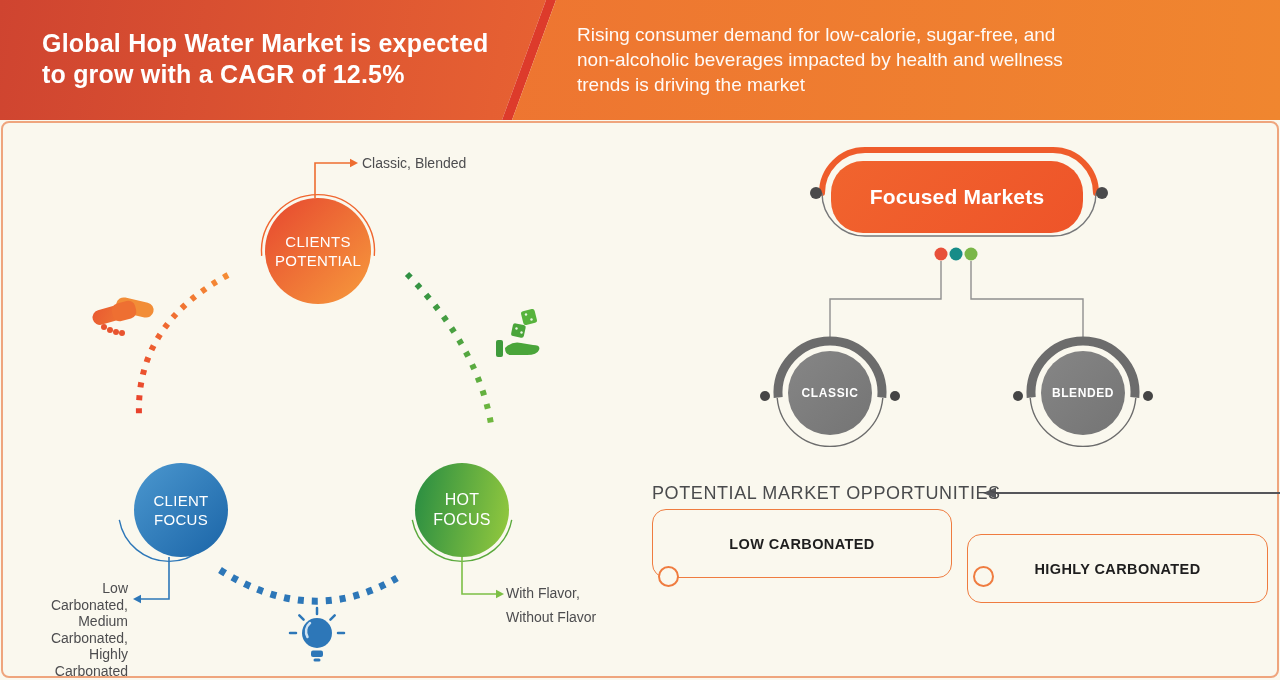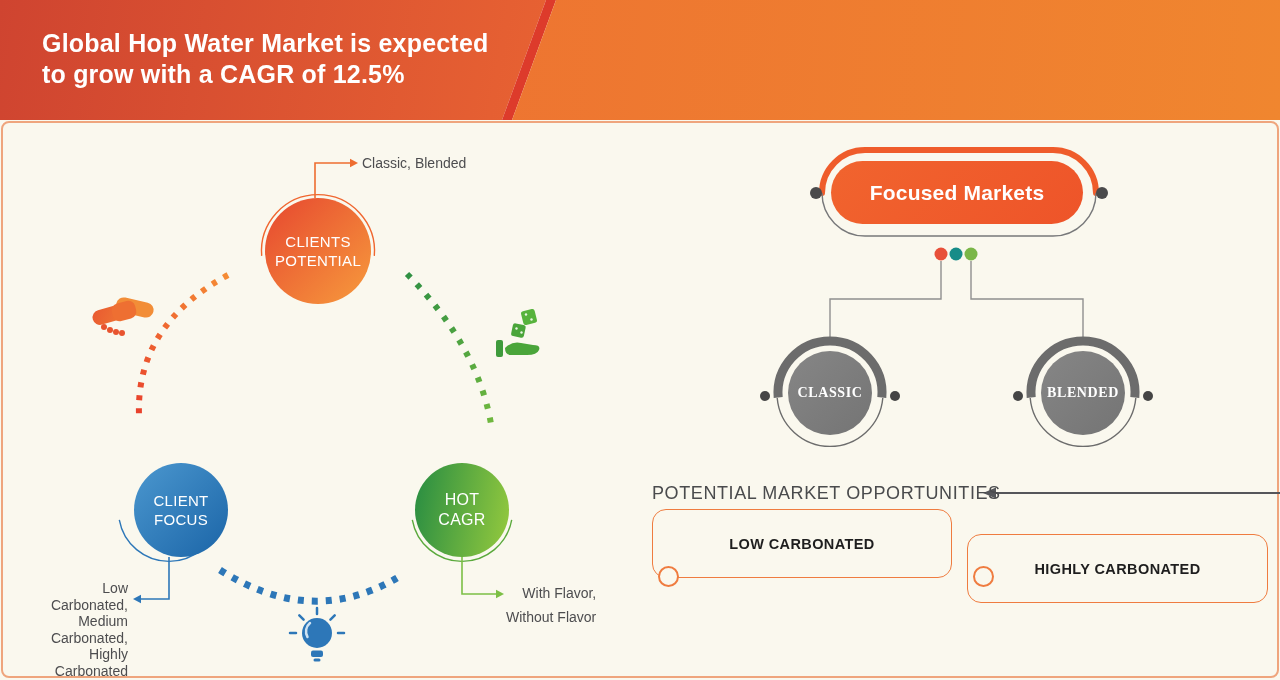--- a/index.html
+++ b/index.html
@@ -15,46 +15,49 @@
   #page-subtitle{left:577px;top:22px;color:rgba(255,255,255,.96);font-size:19px;line-height:25px;font-weight:400;white-space:pre-line;}
   
   #frame{left:1px;top:121px;width:1274px;height:553px;border:2px solid #efa57d;border-radius:8px;background:transparent;}
   
   #deco{left:0;top:0;width:1280px;height:680px;pointer-events:none;}
   
   .node{border-radius:50%;display:flex;align-items:center;justify-content:center;text-align:center;color:#fff;font-weight:500;white-space:pre-line;}
   #node-clients-potential{left:265px;top:198px;width:106px;height:106px;font-size:15px;line-height:19px;letter-spacing:.3px;background:linear-gradient(135deg,#e74b30 5%,#f6973c 95%);}
   #node-client-focus{left:134px;top:463px;width:94px;height:94px;font-size:15px;line-height:19px;letter-spacing:.3px;background:linear-gradient(135deg,#4995cd 5%,#1d67a9 95%);}
   #node-hot-bets{left:415px;top:463px;width:94px;height:94px;font-size:16px;line-height:20px;letter-spacing:.3px;background:linear-gradient(100deg,#2c8f42 5%,#90c73e 95%);}
-  .callout{color:#4d4d4f;font-size:14px;font-weight:500;white-space:pre-line;text-align:right;}
+  .callout{color:#4d4d4f;font-size:14px;font-weight:500;white-space:pre-line;}
   #callout-clients-potential{left:362px;top:155px;}
   #callout-client-focus{left:30px;top:580px;width:98px;text-align:right;line-height:16.5px;}
   #callout-hot-bets{left:506px;top:581px;line-height:24px;}
   
-  #focused-pill{left:831px;top:161px;width:252px;height:63px;border-radius:32px;background:linear-gradient(135deg,#f1642e 0%,#ee5429 100%);display:flex;align-items:center;justify-content:center;color:#fff;font-size:21px;font-weight:700;letter-spacing:.2px;}
-  .gray-node{border-radius:50%;background:linear-gradient(135deg,#868686,#747474);display:flex;align-items:center;justify-content:center;color:#fff;font-size:14px;font-weight:600;letter-spacing:.6px;font-family:Liberation Serif, serif;}
+  #focused-pill{left:831px;top:161px;width:252px;height:72px;border-radius:32px;background:linear-gradient(135deg,#f1642e 0%,#ee5429 100%);display:flex;align-items:center;justify-content:center;color:#fff;font-size:21px;font-weight:700;letter-spacing:.2px;}
+  .gray-node{border-radius:50%;background:linear-gradient(135deg,#868686,#747474);display:flex;align-items:center;justify-content:center;color:#fff;font-size:12px;font-weight:600;letter-spacing:.6px;}
   #gray-node-classic{left:788px;top:351px;width:84px;height:84px;}
   #gray-node-blended{left:1041px;top:351px;width:84px;height:84px;text-align:right;}
   #opp-heading{left:652px;top:483px;color:#4a4b4d;font-size:18px;font-weight:500;letter-spacing:.6px;}
   .opp-box{top:509px;height:69px;border:1.5px solid #ef7c40;border-radius:14px;display:flex;align-items:center;justify-content:center;color:#1e1e1e;font-size:14.5px;font-weight:700;letter-spacing:.4px;box-sizing:border-box;}
   #opp-box-low{left:652px;width:300px;}
   #opp-box-high{left:967px;width:301px;margin-top:25px;}
   .corner-circle{width:21px;height:21px;border:2.5px solid #ef7c40;border-radius:50%;background:#faf8ee;box-sizing:border-box;}
   #corner-circle-low{left:658px;top:566px;}
   #corner-circle-high{left:973px;top:566px;}
 </style>
 </head>
 <body>
 
 <div id="header" class="abs">
   <div id="hdr-left" class="layer"></div>
   <div id="hdr-stripe" class="layer"></div>
   <div id="hdr-right" class="layer"></div>
   <div id="page-title" class="abs">Global Hop Water Market is expected
 to grow with a CAGR of 12.5%</div>
+  <div id="page-subtitle" class="abs">Rising consumer demand for low-calorie, sugar-free, and
+non-alcoholic beverages impacted by health and wellness
+trends is driving the market</div>
 </div>
 
 <div id="frame" class="abs"></div>
 
 <svg id="deco" class="abs" viewBox="0 0 1280 680">
   <defs>
     <linearGradient id="gradArcOrange" gradientUnits="userSpaceOnUse" x1="228" y1="275" x2="139" y2="415">
       <stop offset="0" stop-color="#f58c35"></stop>
         <stop offset="1" stop-color="#e8402c"></stop>
     </linearGradient>
@@ -159,21 +162,21 @@
     <line x1="992" y1="493" x2="1280" y2="493" stroke="#55565a" stroke-width="2"></line>
     <polygon points="983,493 996,487.5 996,498.5" fill="#55565a"></polygon>
   </g>
 </svg>
 
 <div id="node-clients-potential" class="abs node">CLIENTS
 POTENTIAL</div>
 <div id="node-client-focus" class="abs node">CLIENT
 FOCUS</div>
 <div id="node-hot-bets" class="abs node">HOT
-CAGR</div>
+FOCUS</div>
 
 <div id="callout-clients-potential" class="abs callout">Classic, Blended</div>
 <div id="callout-client-focus" class="abs callout">Low
 Carbonated,
 Medium
 Carbonated,
 Highly
 Carbonated</div>
 <div id="callout-hot-bets" class="abs callout">With Flavor,
 Without Flavor</div>

